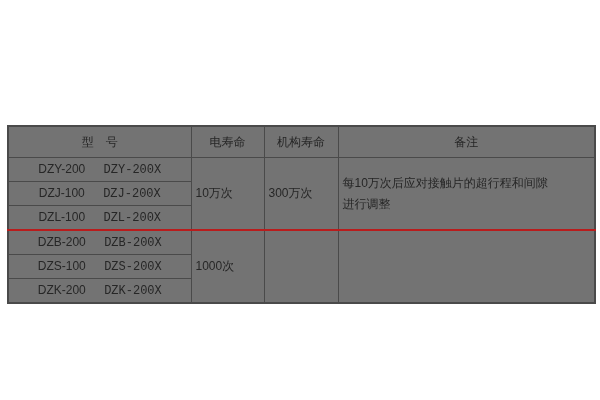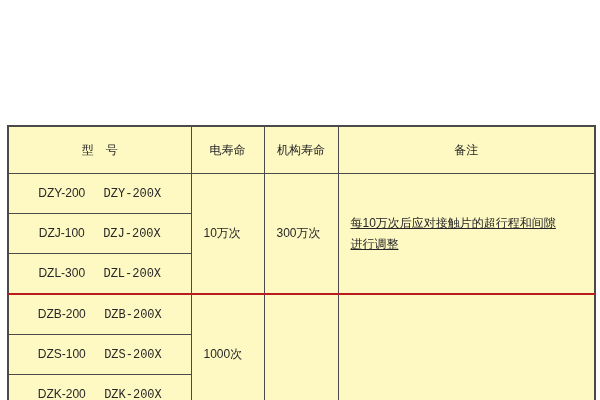--- a/index.html
+++ b/index.html
@@ -21,23 +21,23 @@
     top: 125px;
     border-collapse: collapse;
     table-layout: fixed;
     width: 587px;
     border: 2px solid #4a4a4a;
     font-size: 12px;
     color: #262626;
   }
   .spec-table td, .spec-table th {
     border: 1px solid #4a4a4a;
-    padding: 12px;
+    padding: 4px;
     font-weight: normal;
-    background: #fef9c3;
+    background: #737373;
   }
   .spec-table tr.header-row th {
     height: 22px;
     text-align: center;
     vertical-align: middle;
   }
   .spec-table tr.data-row {
     height: 20px;
   }
   .model-cell {
@@ -50,21 +50,20 @@
     font-family: Liberation Mono, monospace;
   }
   .life-cell {
     text-align: left;
     vertical-align: middle;
   }
   .remark-cell {
     text-align: left;
     vertical-align: middle;
     padding-left: 17px;
-    text-decoration: underline;
   }
   .remark-line {
     line-height: 21px;
   }
   
   .spec-table tr.group-split td {
     border-top: 2px solid #b91c1c;
   }
 </style>
 </head>
@@ -98,21 +97,21 @@
       </td>
     </tr>
     <tr class="data-row">
       <td class="model-cell">
         <span class="model-name">DZJ-100</span>
         <span class="model-name">DZJ-200X</span>
       </td>
     </tr>
     <tr class="data-row">
       <td class="model-cell">
-        <span class="model-name">DZL-300</span>
+        <span class="model-name">DZL-100</span>
         <span class="model-name">DZL-200X</span>
       </td>
     </tr>
 
     <tr class="data-row group-split">
       <td class="model-cell">
         <span class="model-name">DZB-200</span>
         <span class="model-name">DZB-200X</span>
       </td>
       <td class="life-cell" rowspan="3">1000次</td>

